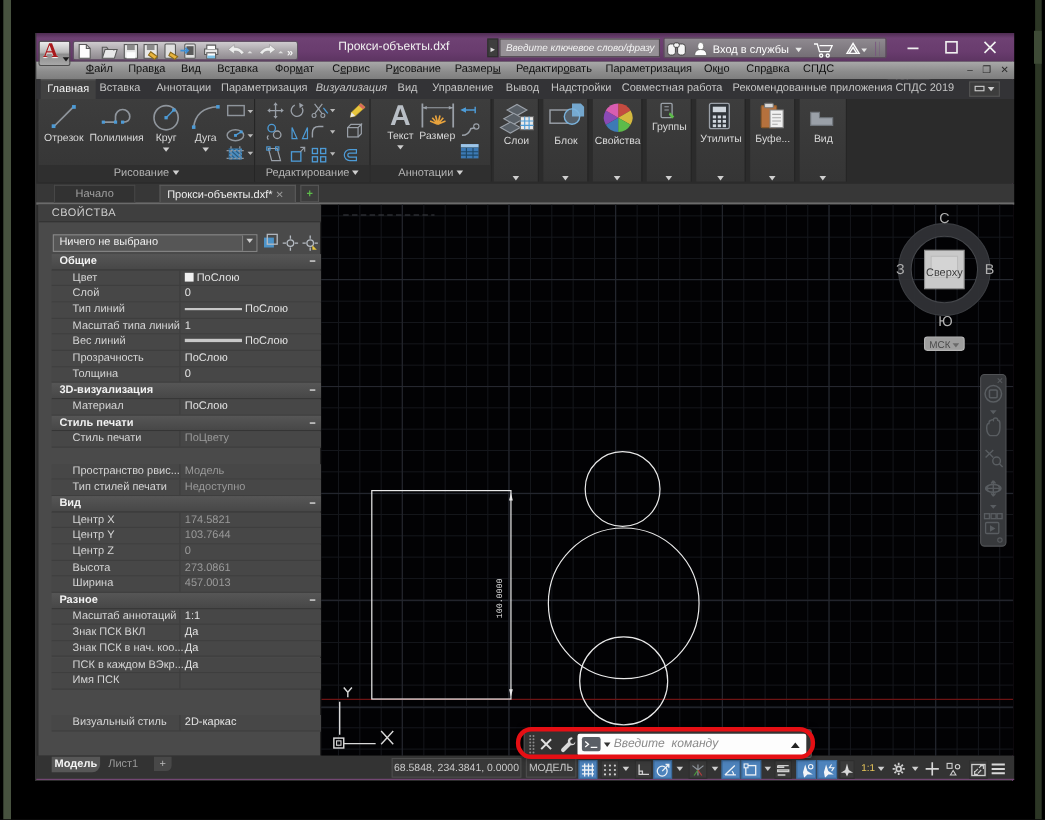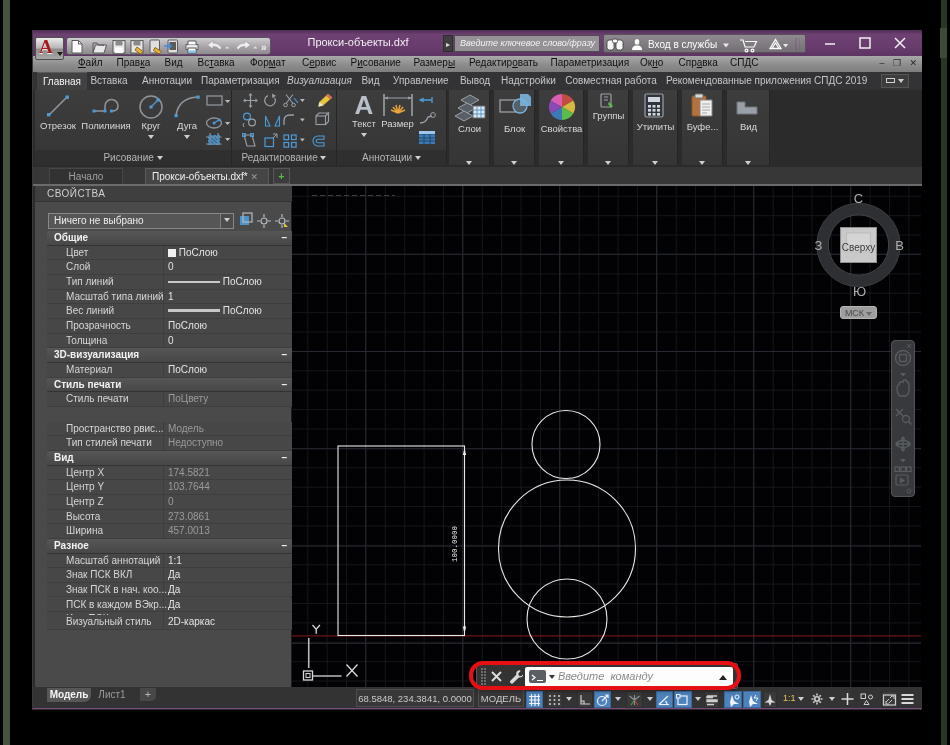--- a/index.html
+++ b/index.html
@@ -573,21 +573,21 @@
           <span class="val">Да</span>
         </div>
       <div class="prow sep" style="top:366.5px;">
           <span class="lbl">ПСК в каждом ВЭкр...</span>
           <span class="val">Да</span>
         </div>
       <div class="prow sep" style="top:381.16px;">
           <span class="lbl">Имя ПСК</span>
           <span class="val"></span>
         </div>
-      <div class="prow sep" style="top:384px;">
+      <div class="prow sep" style="top:419px;">
           <span class="lbl">Визуальный стиль</span>
           <span class="val">2D-каркас</span>
         </div>
     </div>
   </div>
   <div class="abs" id="draw">
     <svg width="629" height="501" style="position:absolute;left:0;top:0;">
 
       <path d="M20 9.5 h83" stroke="#3c3f44" stroke-width="1" stroke-dasharray="5 3"></path>
 

